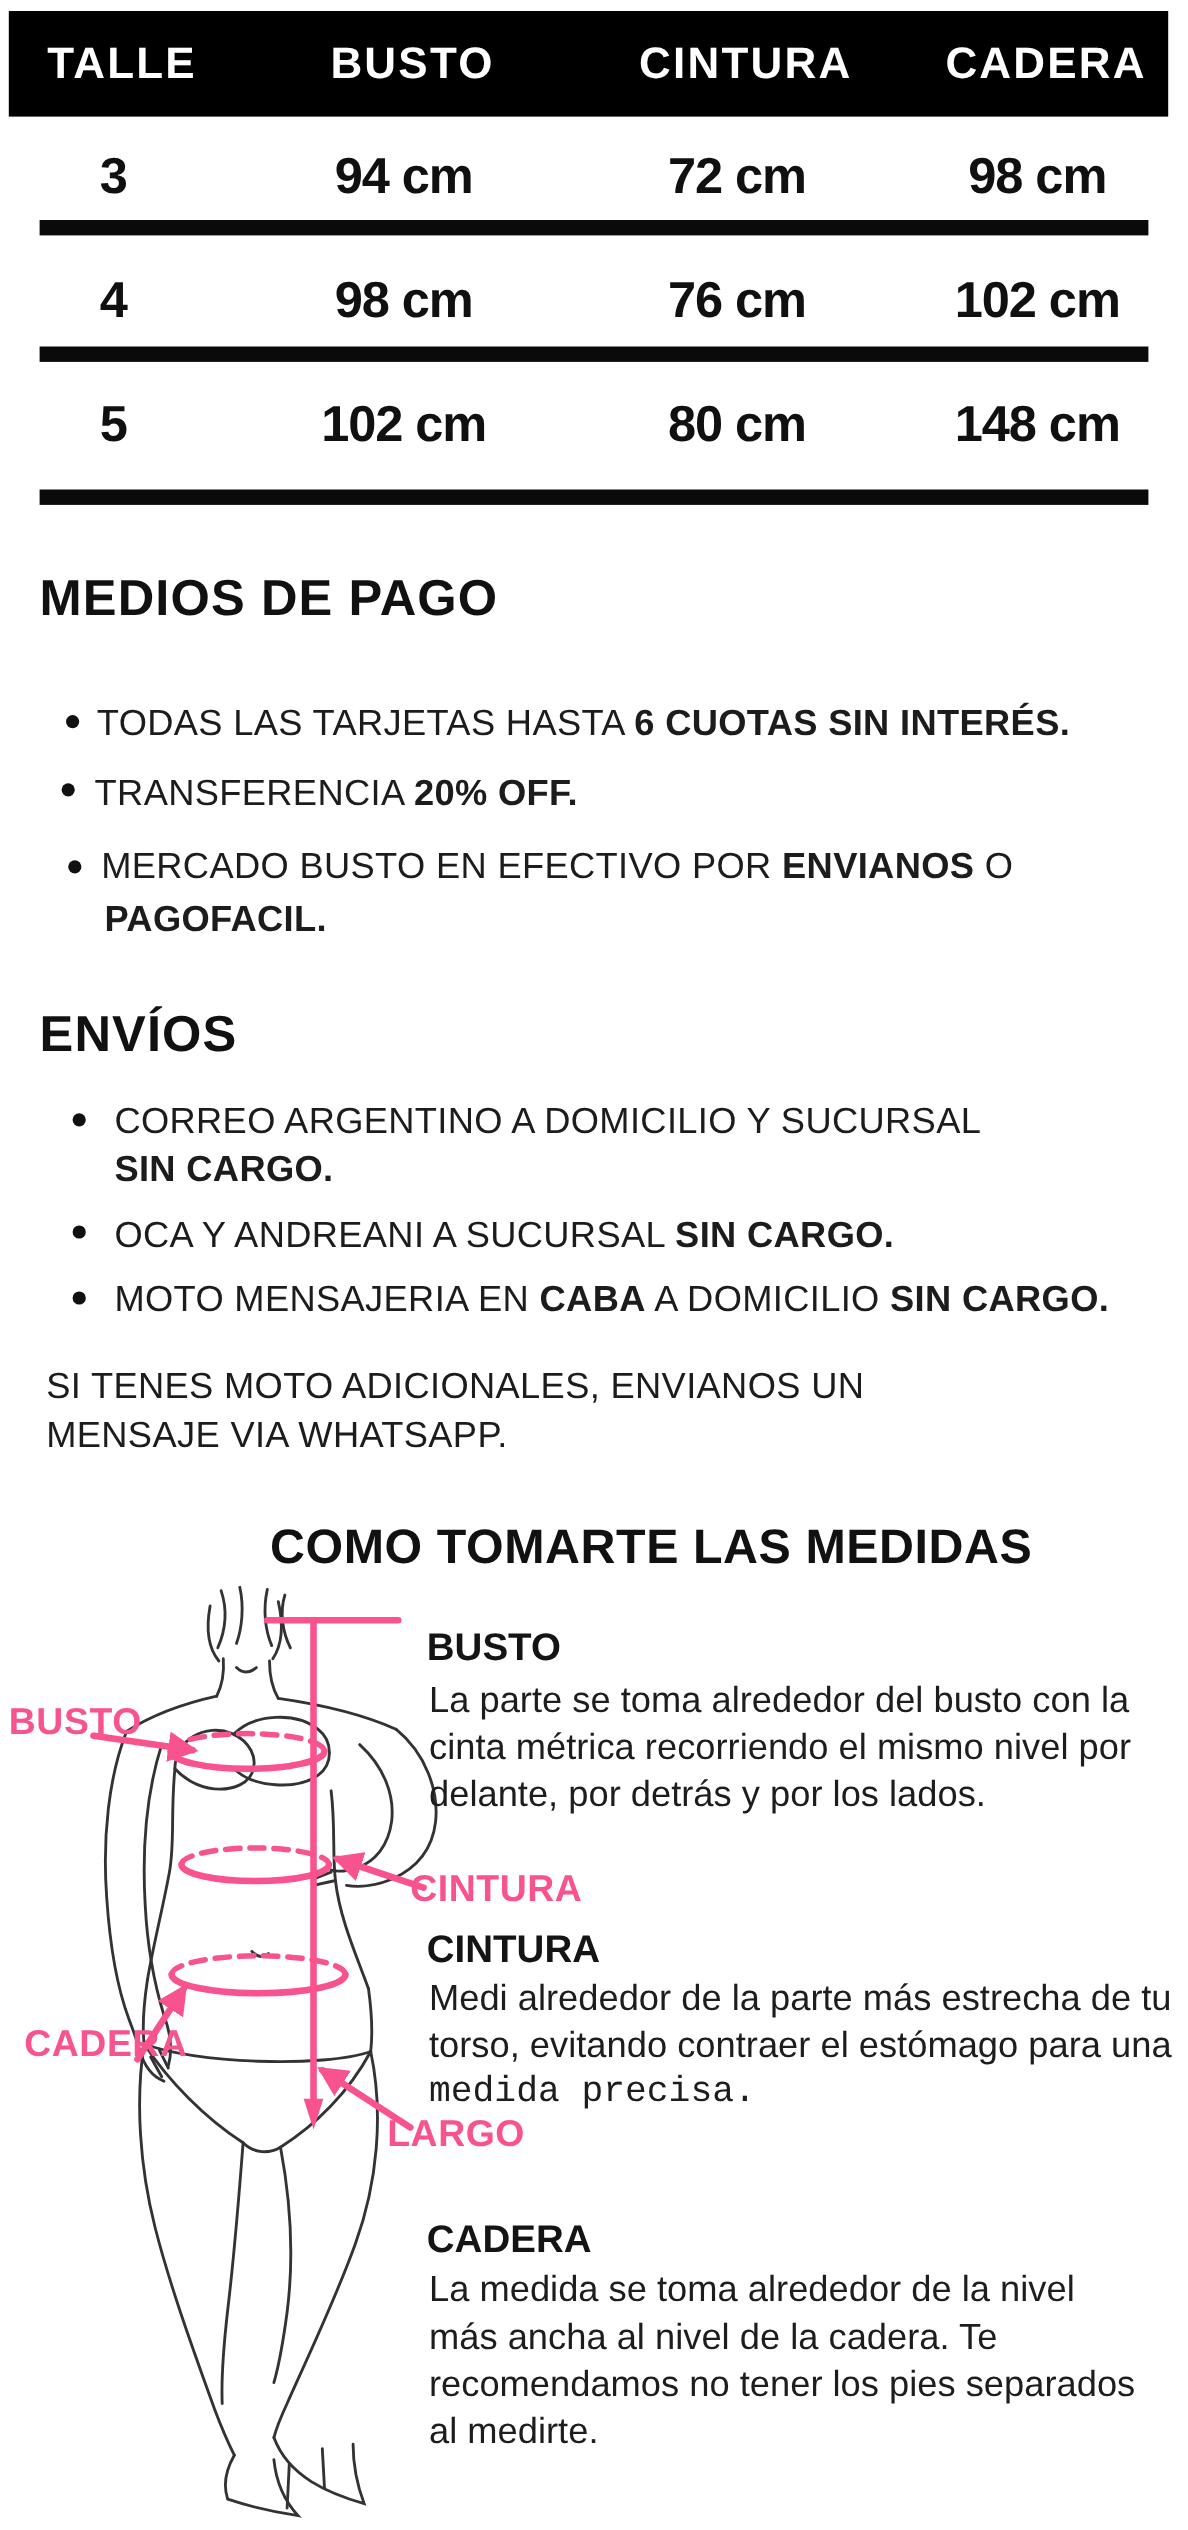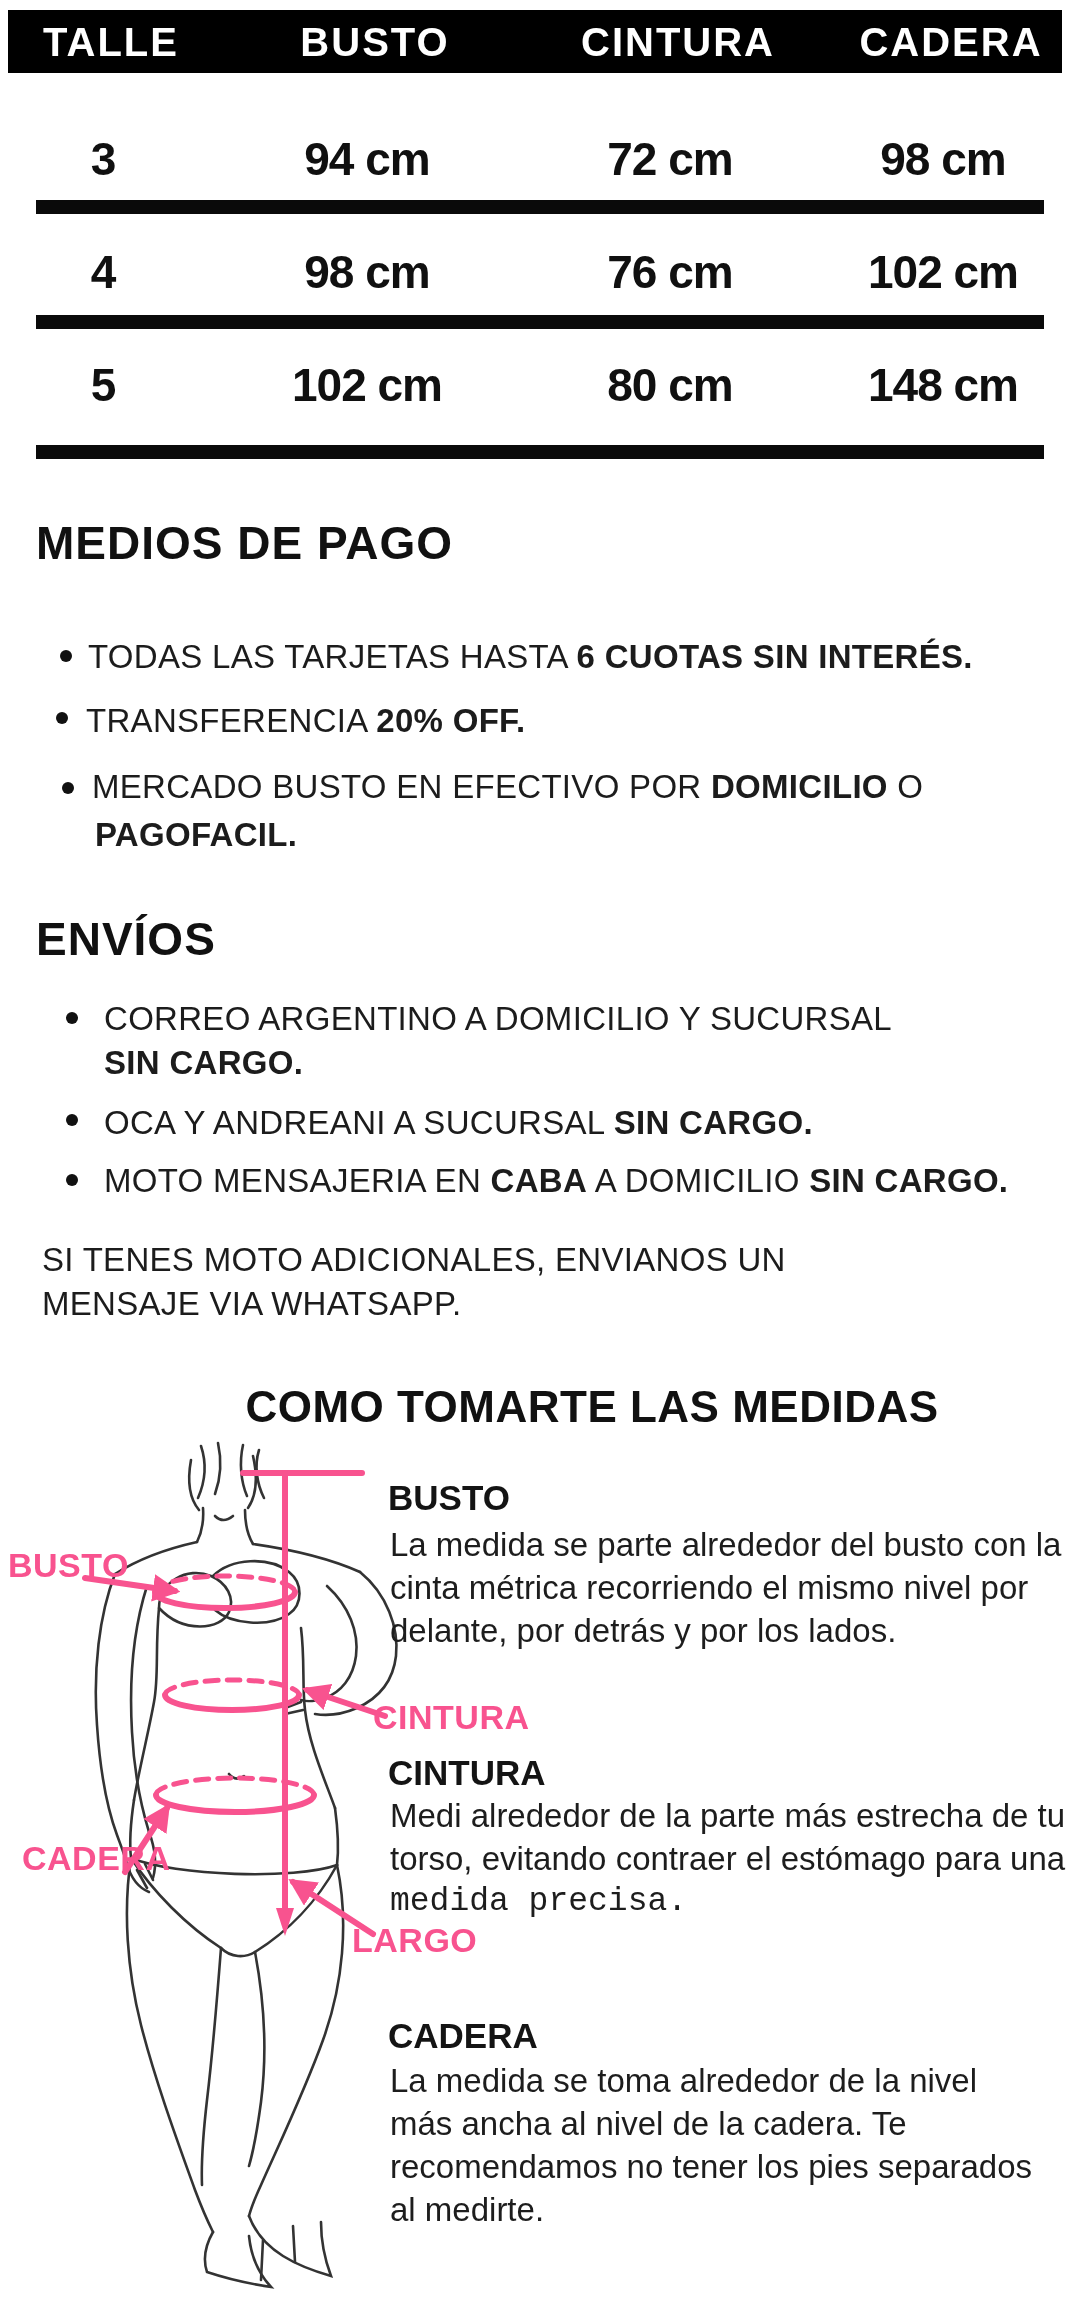--- a/index.html
+++ b/index.html
@@ -1,21 +1,21 @@
 <!DOCTYPE html>
 <html><head>
 <meta charset="utf-8">
 <style>
   html,body{margin:0;padding:0;background:#ffffff;}
   .page{position:relative;width:1080px;height:2300px;background:#ffffff;overflow:hidden;
         font-family:"Liberation Sans","DejaVu Sans",sans-serif;color:#161616;}
   .abs{position:absolute;}
 
   
-  .tbl-header{position:absolute;left:8px;top:10px;width:1054px;height:63px;background:#000000;}
+  .tbl-header{position:absolute;left:8px;top:10px;width:1054px;height:96px;background:#000000;}
   .hcell{position:absolute;top:50%;transform:translate(-50%,-50%);color:#ffffff;
          font-size:40px;font-weight:700;letter-spacing:2px;white-space:nowrap;}
   .trow{position:absolute;left:0;width:1080px;height:54px;}
   .vcell{position:absolute;top:50%;transform:translate(-50%,-50%);color:#101010;
          font-size:46px;font-weight:700;letter-spacing:-1px;white-space:nowrap;}
   .c1{left:103px}.c2{left:367px}.c3{left:670px}.c4{left:943px}
   .divider{position:absolute;left:36px;width:1008px;height:14px;background:#0a0a0a;}
 
   
   .sec-title{position:absolute;font-size:46px;font-weight:700;letter-spacing:1px;color:#111111;white-space:nowrap;}
@@ -72,21 +72,21 @@
   <div>
     <div class="sec-title" style="left:36px;top:516px;">MEDIOS DE PAGO</div>
 
     <span class="bullet-dot" style="left:60px;top:650px;"></span>
     <div class="bullet-text" style="left:88px;top:638px;"><span>TODAS LAS TARJETAS HASTA </span><span class="bold">6 CUOTAS SIN INTERÉS.</span></div>
 
     <span class="bullet-dot" style="left:56px;top:712px;"></span>
     <div class="bullet-text" style="left:86px;top:702px;"><span>TRANSFERENCIA </span><span class="bold">20% OFF.</span></div>
 
     <span class="bullet-dot" style="left:62px;top:782px;"></span>
-    <div class="bullet-text" style="left:92px;top:768px;"><span>MERCADO BUSTO EN EFECTIVO POR </span><span class="bold">DOMICILIO</span><span> O</span></div>
+    <div class="bullet-text" style="left:92px;top:768px;"><span>MERCADO BUSTO EN EFECTIVO POR </span><span class="bold">ENVIANOS</span><span> O</span></div>
     <div class="bullet-text" style="left:95px;top:816px;"><span class="bold">PAGOFACIL.</span></div>
   </div>
 
   <div>
     <div class="sec-title" style="left:36px;top:912px;">ENVÍOS</div>
 
     <span class="bullet-dot" style="left:66px;top:1012px;"></span>
     <div class="bullet-text" style="left:104px;top:1000px;"><span>CORREO ARGENTINO A DOMICILIO Y SUCURSAL</span></div>
     <div class="bullet-text" style="left:104px;top:1044px;"><span class="bold">SIN CARGO.</span></div>
 
@@ -185,21 +185,21 @@
         <path d="M318,494 L238,442" stroke-width="6" marker-end="url(#ah)"></path>
       </g>
     </svg>
 
     <div class="pink-label" style="left:8px;top:1546px;color:#F8538F;">BUSTO</div>
     <div class="pink-label" style="left:373px;top:1698px;color:#F8538F;">CINTURA</div>
     <div class="pink-label" style="left:22px;top:1839px;color:#F8538F;">CADERA</div>
     <div class="pink-label" style="left:352px;top:1921px;color:#F8538F;">LARGO</div>
 
     <div class="m-head" style="left:388px;top:1478px;">BUSTO</div>
-    <div class="m-line" style="left:390px;top:1526px;">La medida se parte alrededor del busto con la</div>
+    <div class="m-line" style="left:390px;top:1526px;">La parte se toma alrededor del busto con la</div>
     <div class="m-line" style="left:390px;top:1569px;">cinta métrica recorriendo el mismo nivel por</div>
     <div class="m-line" style="left:390px;top:1612px;">delante, por detrás y por los lados.</div>
 
     <div class="m-head" style="left:388px;top:1753px;">CINTURA</div>
     <div class="m-line" style="left:390px;top:1797px;">Medi alrededor de la parte más estrecha de tu</div>
     <div class="m-line" style="left:390px;top:1840px;">torso, evitando contraer el estómago para una</div>
     <div class="m-line" style="left:390px;top:1883px;font-family:Liberation Mono, monospace;">medida precisa.</div>
 
     <div class="m-head" style="left:388px;top:2016px;">CADERA</div>
     <div class="m-line" style="left:390px;top:2062px;">La medida se toma alrededor de la nivel</div>

